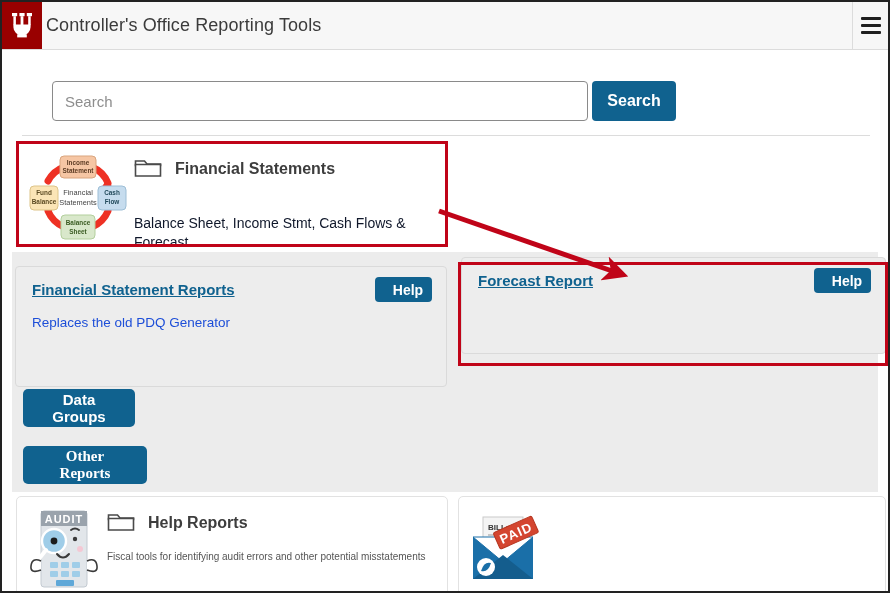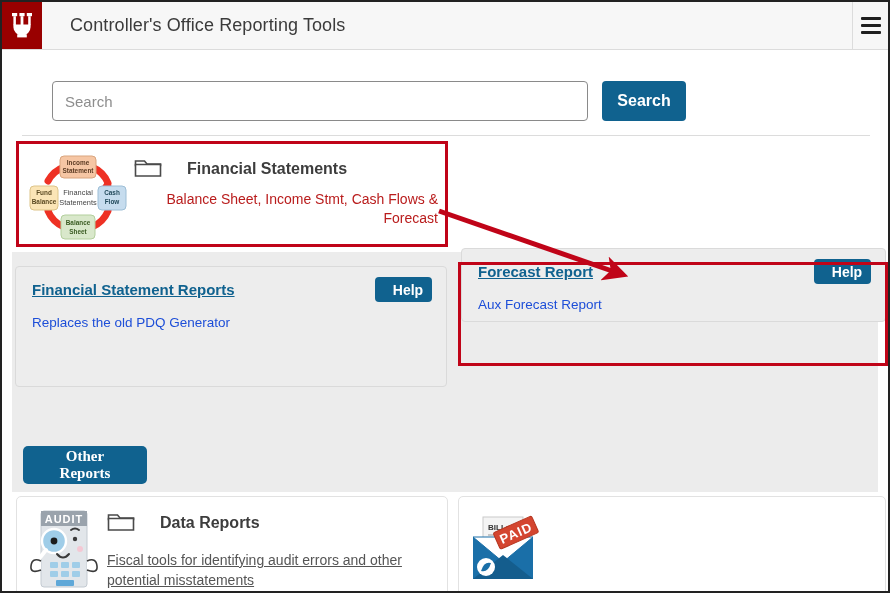--- a/index.html
+++ b/index.html
@@ -28,37 +28,37 @@
   .logo-box {
     width: 40px; height: 47px;
     background: #990000;
     display: flex; align-items: center; justify-content: center;
     flex: 0 0 40px;
   }
   .logo-box svg { display: block; }
   .header-title {
     flex: 1;
     display: flex; align-items: center;
-    padding-left: 28px;
+    padding-left: 4px;
     font-size: 18px;
     color: #3b3b3b;
     letter-spacing: .1px;
   }
   .header-right {
     flex: 0 0 36px;
     border-left: 1px solid #dcdcdc;
     display: flex; align-items: center; justify-content: center;
   }
   .hamburger { width: 20px; display: flex; flex-direction: column; gap: 4px; }
   .hamburger i { display: block; height: 3px; background: #1f1f1f; border-radius: 1px; }
 
   
   .search-row {
     position: absolute; left: 50px; top: 79px;
-    display: flex; align-items: flex-start; gap: 14px;
+    display: flex; align-items: flex-start; gap: 4px;
   }
   .search-input {
     width: 536px; height: 40px;
     border: 1px solid #8a8a8a;
     border-radius: 4px;
     background: #fff;
     padding: 0 12px;
     font-size: 15px;
     color: #333;
     font-family: "Liberation Sans", sans-serif;
@@ -83,40 +83,40 @@
   
   .fs-card {
     position: absolute; left: 18px; top: 143px;
     width: 426px; height: 98px;
     background: #ffffff;
     display: flex; align-items: flex-start;
     padding: 6px 8px;
   }
   .cycle-icon { flex: 0 0 100px; width: 100px; height: 88px; margin-top: 2px; text-decoration: underline; }
   .fs-body { flex: 1; padding-left: 6px; }
-  .folder-title-row { display: flex; align-items: center; gap: 25px; margin-top: 5px; }
+  .folder-title-row { display: flex; align-items: center; gap: 13px; margin-top: 5px; }
   .folder-icon { flex: 0 0 28px; }
   .folder-title { font-size: 16px; font-weight: bold; color: #3d3d3d; }
-  .folder-desc { margin-top: 8px; font-size: 14px; color: #b91c1c; line-height: 1.35; text-align: right; }
+  .folder-desc { margin-top: 32px; font-size: 14px; color: #0f172a; line-height: 1.35; }
 
   
   .gray-panel {
     position: absolute; left: 10px; top: 250px;
     width: 866px; height: 240px;
     background: #ececec;
   }
 
   .report-card {
     position: absolute;
     background: #ededed;
     border: 1px solid #dadada;
     border-radius: 4px;
   }
   .rc-left  { left: 13px; top: 264px; width: 432px; height: 121px; }
-  .rc-right { left: 459px; top: 246px; width: 425px; height: 74px; }
+  .rc-right { left: 459px; top: 255px; width: 425px; height: 97px; }
 
   .rc-inner { position: relative; width: 100%; height: 100%; padding: 14px 16px; }
   .rc-link {
     font-size: 15px; font-weight: bold; color: #10628f;
     text-decoration: underline; cursor: pointer;
     display: inline-block;
   }
   .rc-desc { margin-top: 16px; font-size: 13.5px; color: #1d4ed8; }
   .help-btn {
     position: absolute; right: 14px; top: 10px;
@@ -142,21 +142,21 @@
     border: 1px solid #e2e2e2;
     border-radius: 5px;
     display: flex; align-items: flex-start;
     padding: 8px 10px;
     overflow: hidden;
   }
   .bc-left  { left: 14px; width: 432px; }
   .bc-right { left: 456px; width: 428px; }
   .bc-icon { flex: 0 0 72px; height: 84px; }
   .bc-body { flex: 1; padding-left: 8px; }
-  .bc-desc { margin-top: 14px; font-size: 14px; color: #555; line-height: 1.45; text-decoration: underline; }
+  .bc-desc { margin-top: 14px; font-size: 10px; color: #555; line-height: 1.45; }
 
   
   .anno {
     position: absolute;
     border: 3px solid #c00418;
     pointer-events: none;
   }
   .anno-box-1 { left: 14px; top: 139px; width: 432px; height: 106px; }
   .anno-box-2 { left: 456px; top: 260px; width: 430px; height: 104px; }
   .anno-arrow { position: absolute; left: 0; top: 0; width: 890px; height: 593px; pointer-events: none; }
@@ -261,25 +261,25 @@
     <div class="rc-inner">
       <a class="rc-link">Financial Statement Reports</a>
       <div class="rc-desc">Replaces the old PDQ Generator</div>
       <button class="btn-primary help-btn">Help</button>
     </div>
   </div>
 
   <div class="report-card rc-right">
     <div class="rc-inner">
       <a class="rc-link">Forecast Report</a>
-      <div class="rc-desc">Aux Forecast Report</div>
       <button class="btn-primary help-btn">Help</button>
     </div>
   </div>
 
+  <button class="btn-primary action-btn btn-data-groups">Data Groups</button>
   <button class="btn-primary action-btn btn-other-reports">Other Reports</button>
 
   <div class="bottom-card bc-left">
     <div class="bc-icon">
       <svg width="72" height="84" viewBox="0 0 72 84">
         <rect x="14" y="6" width="46" height="76" rx="3" fill="#e2e6ea" stroke="#c3cad1" stroke-width="1"></rect>
         <rect x="14" y="6" width="46" height="15" fill="#9aa3ac"></rect>
         <text x="37" y="18" font-family="Liberation Sans, sans-serif" font-size="11" font-weight="bold" fill="#ffffff" text-anchor="middle" letter-spacing="1">AUDIT</text>
         <circle cx="27" cy="36" r="12" fill="#9fcde8" stroke="#ffffff" stroke-width="2.4"></circle>
         <circle cx="27" cy="36" r="3.4" fill="#1b1b1b"></circle>
@@ -302,21 +302,21 @@
       </svg>
     </div>
     <div class="bc-body">
       <div class="folder-title-row">
         <span class="folder-icon">
           <svg width="28" height="22" viewBox="0 0 28 22">
             <path d="M1.5,5 h9 l2.5,3 h13.5 v1.5 h-25 z" fill="none" stroke="#4a4a4a" stroke-width="1.6"></path>
             <path d="M1.5,8.5 h25 v11.5 h-25 z" fill="#ffffff" stroke="#4a4a4a" stroke-width="1.6"></path>
           </svg>
         </span>
-        <span class="folder-title">Data Reports</span>
+        <span class="folder-title">Help Reports</span>
       </div>
       <div class="bc-desc">Fiscal tools for identifying audit errors and other potential misstatements</div>
     </div>
   </div>
 
   <div class="bottom-card bc-right">
     <div class="bc-icon">
       <svg width="72" height="84" viewBox="0 0 72 84">
         <rect x="14" y="12" width="40" height="30" fill="#f4f4f4" stroke="#c9c9c9" stroke-width="1"></rect>
         <text x="19" y="25" font-family="Liberation Sans, sans-serif" font-size="8" font-weight="bold" fill="#333">BILL: $</text>

